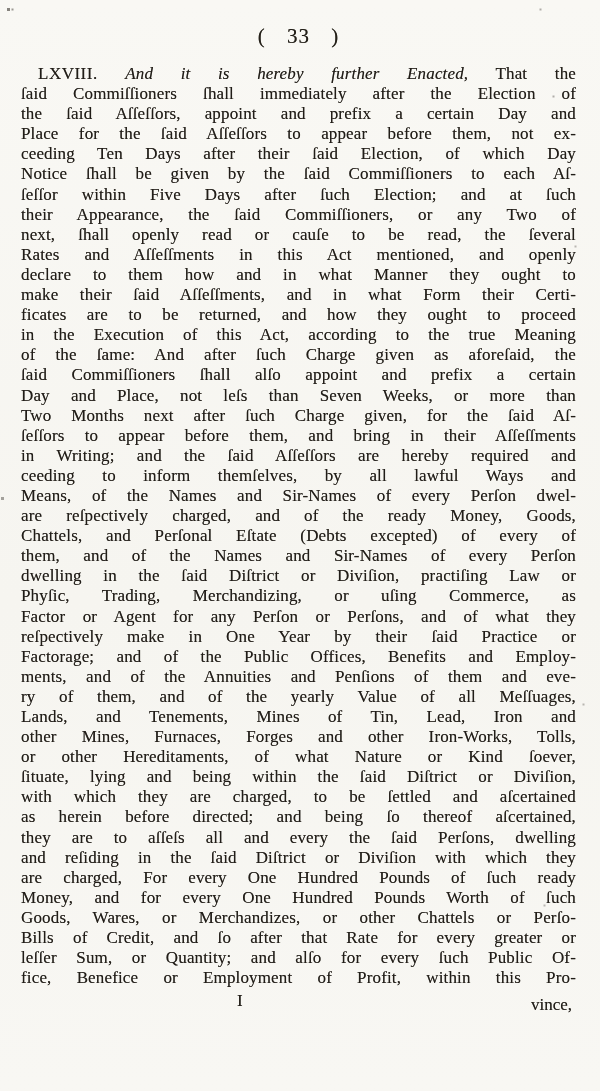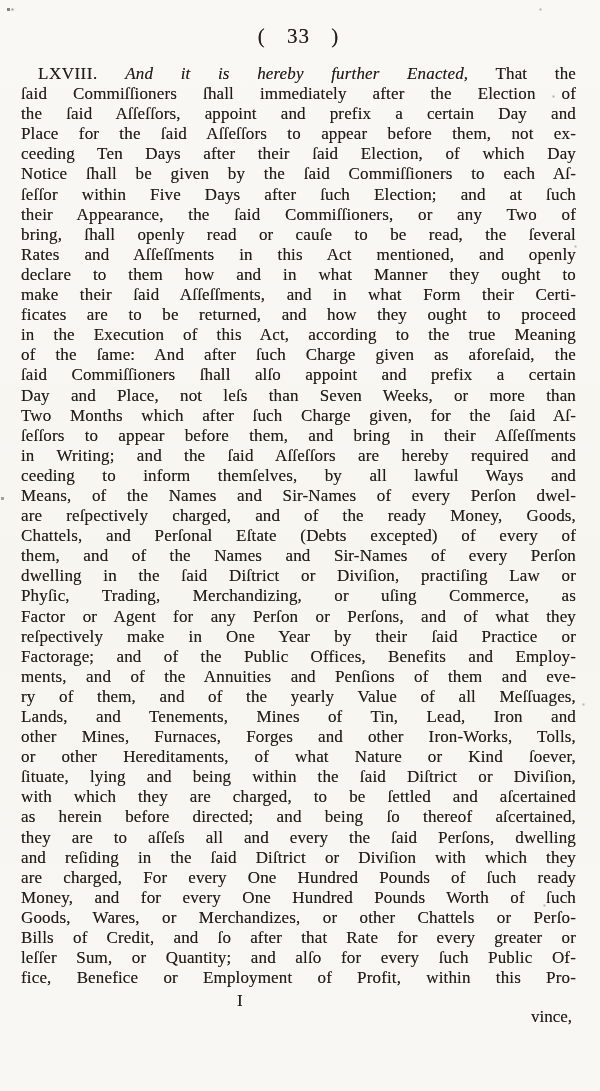--- a/index.html
+++ b/index.html
@@ -60,21 +60,21 @@
     font-size: 17px;
   }
   .sig {
     position: absolute;
     left: 216px;
     top: 0;
   }
   .catch {
     position: absolute;
     right: 4px;
-    top: 16px;
+    top: 4px;
   }
   .specks {
     position: absolute;
     top: 0; left: 0;
     width: 1px; height: 1px;
     background: transparent;
     box-shadow:
       8px 9px 0 1px rgba(40,35,28,0.55),
       12px 9px 0 0.5px rgba(40,35,28,0.45),
       540px 9px 0 0.5px rgba(40,35,28,0.35),
@@ -101,30 +101,30 @@
       <span>That the</span>
     </div>
     <div id="lines-container">
         <div class="line">ſaid Commiſſioners ſhall immediately after the Election of</div>
         <div class="line">the ſaid Aſſeſſors, appoint and prefix a certain Day and</div>
         <div class="line">Place for the ſaid Aſſeſſors to appear before them, not ex-</div>
         <div class="line">ceeding Ten Days after their ſaid Election, of which Day</div>
         <div class="line">Notice ſhall be given by the ſaid Commiſſioners to each Aſ-</div>
         <div class="line">ſeſſor within Five Days after ſuch Election; and at ſuch</div>
         <div class="line">their Appearance, the ſaid Commiſſioners, or any Two of</div>
-        <div class="line">bring, ſhall openly read or cauſe to be read, the ſeveral</div>
+        <div class="line">next, ſhall openly read or cauſe to be read, the ſeveral</div>
         <div class="line">Rates and Aſſeſſments in this Act mentioned, and openly</div>
         <div class="line">declare to them how and in what Manner they ought to</div>
         <div class="line">make their ſaid Aſſeſſments, and in what Form their Certi-</div>
         <div class="line">ficates are to be returned, and how they ought to proceed</div>
         <div class="line">in the Execution of this Act, according to the true Meaning</div>
         <div class="line">of the ſame: And after ſuch Charge given as aforeſaid, the</div>
         <div class="line">ſaid Commiſſioners ſhall alſo appoint and prefix a certain</div>
         <div class="line">Day and Place, not leſs than Seven Weeks, or more than</div>
-        <div class="line">Two Months which after ſuch Charge given, for the ſaid Aſ-</div>
+        <div class="line">Two Months next after ſuch Charge given, for the ſaid Aſ-</div>
         <div class="line">ſeſſors to appear before them, and bring in their Aſſeſſments</div>
         <div class="line">in Writing; and the ſaid Aſſeſſors are hereby required and</div>
         <div class="line">ceeding to inform themſelves, by all lawful Ways and</div>
         <div class="line">Means, of the Names and Sir-Names of every Perſon dwel-</div>
         <div class="line">are reſpectively charged, and of the ready Money, Goods,</div>
         <div class="line">Chattels, and Perſonal Eſtate (Debts excepted) of every of</div>
         <div class="line">them, and of the Names and Sir-Names of every Perſon</div>
         <div class="line">dwelling in the ſaid Diſtrict or Diviſion, practiſing Law or</div>
         <div class="line">Phyſic, Trading, Merchandizing, or uſing Commerce, as</div>
         <div class="line">Factor or Agent for any Perſon or Perſons, and of what they</div>

